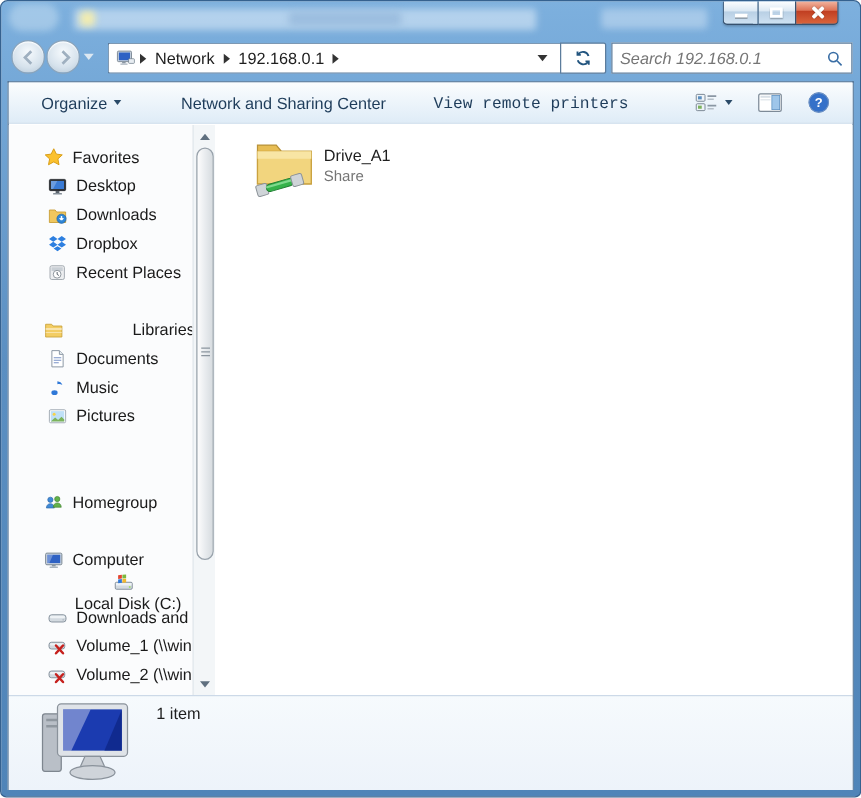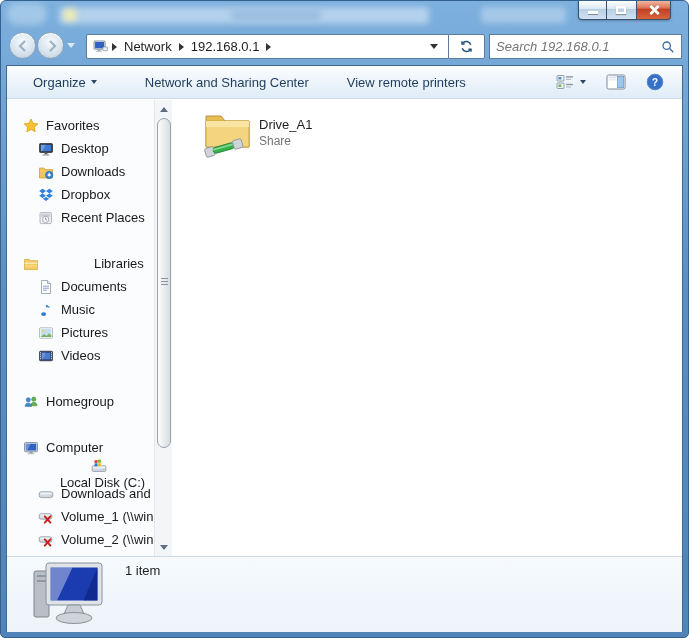--- a/index.html
+++ b/index.html
@@ -59,28 +59,28 @@
   
   .client { position:absolute; left:5px; top:64px; right:5px; bottom:5px; background:#fff;
     border:1px solid #41688f; border-bottom:none; }
   .toolbar { position:absolute; left:0; top:0; right:0; height:33px;
     background:linear-gradient(#fbfdfe,#eef5fb 45%,#dfecf7); border-bottom:1px solid #cadcec;
     display:flex; align-items:center; font-size:13px; color:#1e3c5a; }
   .tb-item { display:flex; align-items:center; gap:5px; padding:0 10px; height:24px; cursor:default; }
   .tri-down-sm { width:0; height:0; border-left:3.5px solid transparent; border-right:3.5px solid transparent; border-top:4px solid #2a4a68; }
   .tb-right { margin-left:auto; display:flex; align-items:center; gap:12px; padding-right:14px; }
   .tb-organize { margin-left:16px; }
-  .tb-link1 { margin-left:28px; } .tb-link2 { margin-left:18px; }
+  .tb-link1 { margin-left:28px; } .tb-link2 { margin-left:18px;font-family:Liberation Mono, monospace; }
 
   
   .sidebar { position:absolute; left:0; top:34px; width:147px; bottom:76px; background:#fbfcfd; overflow:hidden; }
   .side-row { position:absolute; left:0; height:23px; display:flex; align-items:center; white-space:nowrap;
     font-size:13px; color:#1a1a1a; cursor:default; width:160px; }
   .side-row .ic { width:16px; height:16px; margin-right:7px; flex:0 0 16px; }
-  .side-row.hdr { padding-left:16px; }
+  .side-row.hdr { padding-left:28px; }
   .side-row.itm { padding-left:31px; }
 
   .side-scroll { position:absolute; left:147px; top:34px; width:18px; bottom:76px;
     background:#f3f6f8; border-left:1px solid #e1e7ec; }
   .sb-btn { position:absolute; left:1px; width:16px; height:16px; display:flex; align-items:center; justify-content:center; }
   .sb-up { top:1px; } .sb-down { bottom:1px; }
   .tri-up-s { width:0;height:0;border-left:4px solid transparent;border-right:4px solid transparent;border-bottom:5px solid #5f6f7f; }
   .tri-dn-s { width:0;height:0;border-left:4px solid transparent;border-right:4px solid transparent;border-top:5px solid #5f6f7f; }
   .sb-thumb { position:absolute; left:2px; top:18px; width:14px; height:330px; border:1px solid #98a2ab;
     border-radius:7px; background:linear-gradient(90deg,#fdfdfd,#e9ecef 50%,#d7dce0); }
@@ -279,38 +279,20 @@
         </div>
         <div class="side-row itm" style="top: 221px;">
           <span class="ic"><svg viewBox="0 0 16 16">
               <rect x="1.5" y="2.8" width="13" height="10.4" rx="1" fill="#fff" stroke="#98a2ad" stroke-width=".7"></rect>
               <rect x="2.6" y="3.9" width="10.8" height="8.2" fill="#bfe0f7"></rect>
               <circle cx="5.3" cy="6.3" r="1.2" fill="#f7d24a"></circle>
               <path d="M2.6 12.1l3.5-3.2 2.4 2.1 2.7-2.7 2.2 2.3v1.5z" fill="#7cb35c"></path>
             </svg></span>
           <span>Pictures</span>
         </div>
-        <div class="side-row itm" style="top: 244px;">
-          <span class="ic"><svg viewBox="0 0 16 16">
-              <rect x="1.5" y="3.2" width="13" height="9.6" rx="1" fill="#2a3b55" stroke="#17202c" stroke-width=".6"></rect>
-              <rect x="3.6" y="4.6" width="8.8" height="6.8" fill="#4a7bd0"></rect>
-              <path d="M3.6 4.6h4l-2.7 6.8h-1.3z" fill="#fff" opacity=".2"></path>
-              <g fill="#dfe7ef">
-                <rect x="2" y="4.2" width="1" height="1.1"></rect>
-                <rect x="2" y="6.2" width="1" height="1.1"></rect>
-                <rect x="2" y="8.2" width="1" height="1.1"></rect>
-                <rect x="2" y="10.2" width="1" height="1.1"></rect>
-                <rect x="13" y="4.2" width="1" height="1.1"></rect>
-                <rect x="13" y="6.2" width="1" height="1.1"></rect>
-                <rect x="13" y="8.2" width="1" height="1.1"></rect>
-                <rect x="13" y="10.2" width="1" height="1.1"></rect>
-              </g>
-            </svg></span>
-          <span>Videos</span>
-        </div>
         <div class="side-row hdr" style="top: 290px;">
           <span class="ic"><svg viewBox="0 0 16 16">
               <circle cx="5.3" cy="5.8" r="2.1" fill="#3f8ad6" stroke="#2a63a5" stroke-width=".5"></circle>
               <path d="M2.1 12.4c0-2.1 1.4-3.5 3.2-3.5s3.2 1.4 3.2 3.5z" fill="#3f8ad6" stroke="#2a63a5" stroke-width=".5"></path>
               <circle cx="10.8" cy="5.2" r="2.1" fill="#62b24a" stroke="#3f7d2f" stroke-width=".5"></circle>
               <path d="M7.6 11.8c0-2.1 1.4-3.5 3.2-3.5s3.2 1.4 3.2 3.5z" fill="#62b24a" stroke="#3f7d2f" stroke-width=".5"></path>
             </svg></span>
           <span>Homegroup</span>
         </div>
         <div class="side-row hdr" style="top: 336px;">

